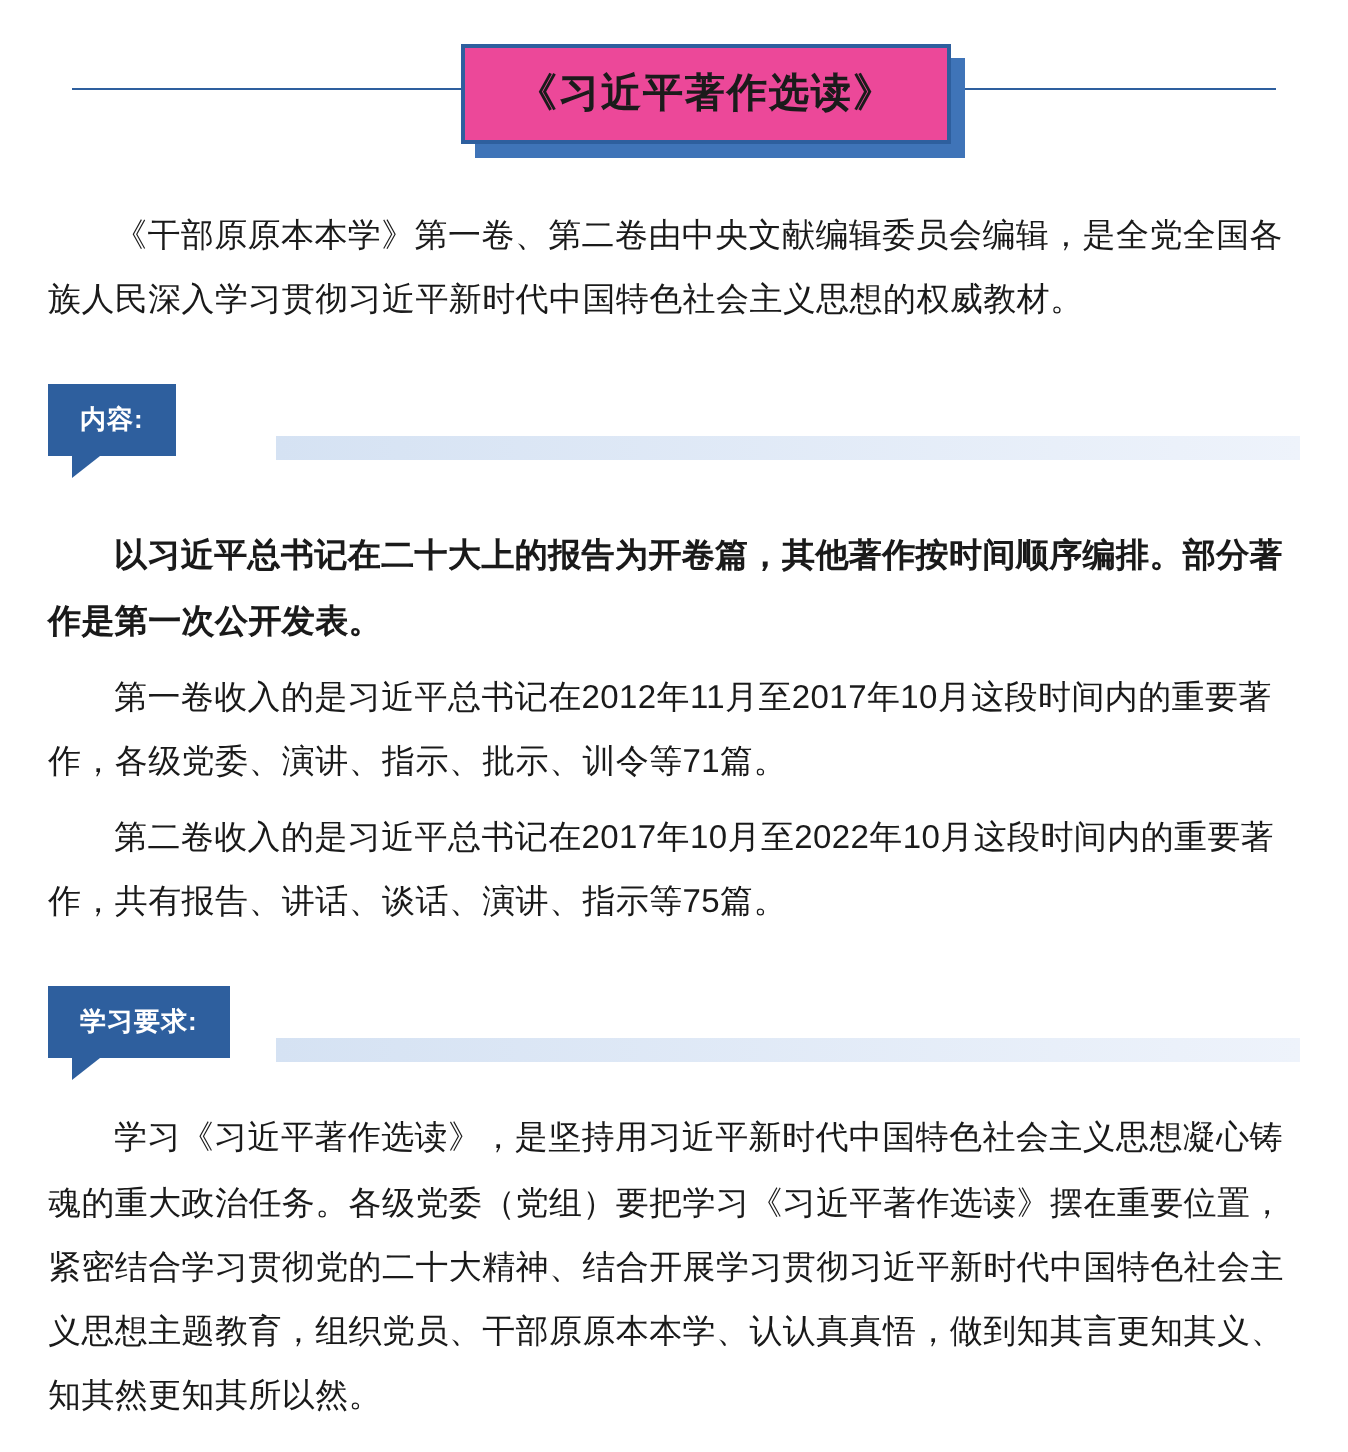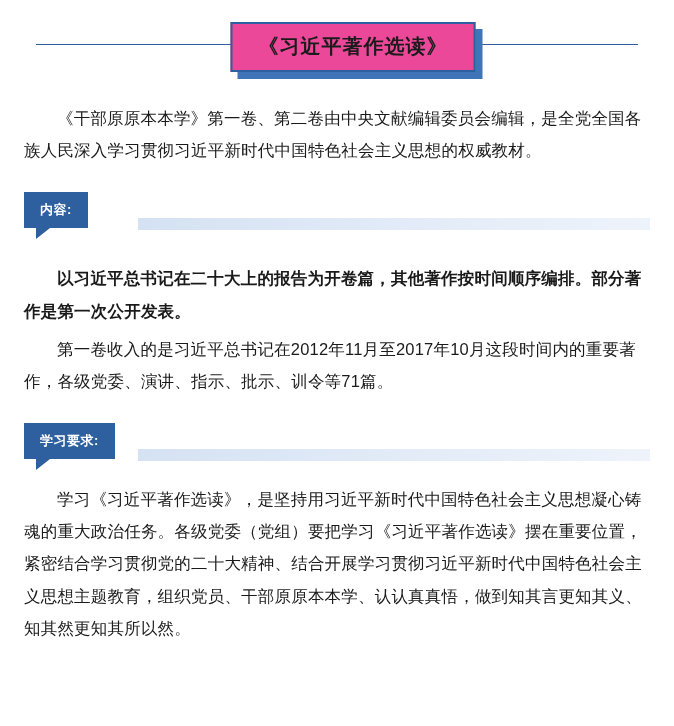--- a/index.html
+++ b/index.html
@@ -131,20 +131,21 @@
   <p class="intro">《干部原原本本学》第一卷、第二卷由中央文献编辑委员会编辑，是全党全国各族人民深入学习贯彻习近平新时代中国特色社会主义思想的权威教材。</p>
 
   <div class="section">
     <div class="sec-head">
       <div class="ribbon"></div>
       <div class="tag">内容:</div>
     </div>
     <div class="sec-body">
       <p class="para first">以习近平总书记在二十大上的报告为开卷篇，其他著作按时间顺序编排。部分著作是第一次公开发表。</p>
       <p class="para">第一卷收入的是习近平总书记在2012年11月至2017年10月这段时间内的重要著作，各级党委、演讲、指示、批示、训令等71篇。</p>
+      <p class="para">第二卷收入的是习近平总书记在2017年10月至2022年10月这段时间内的重要著作，共有报告、讲话、谈话、演讲、指示等75篇。</p>
     </div>
   </div>
 
   <div class="section">
     <div class="sec-head">
       <div class="ribbon"></div>
       <div class="tag">学习要求:</div>
     </div>
     <div class="sec-body study">
       <p class="para">学习《习近平著作选读》，是坚持用习近平新时代中国特色社会主义思想凝心铸魂的重大政治任务。各级党委（党组）要把学习《习近平著作选读》摆在重要位置，紧密结合学习贯彻党的二十大精神、结合开展学习贯彻习近平新时代中国特色社会主义思想主题教育，组织党员、干部原原本本学、认认真真悟，做到知其言更知其义、知其然更知其所以然。</p>

